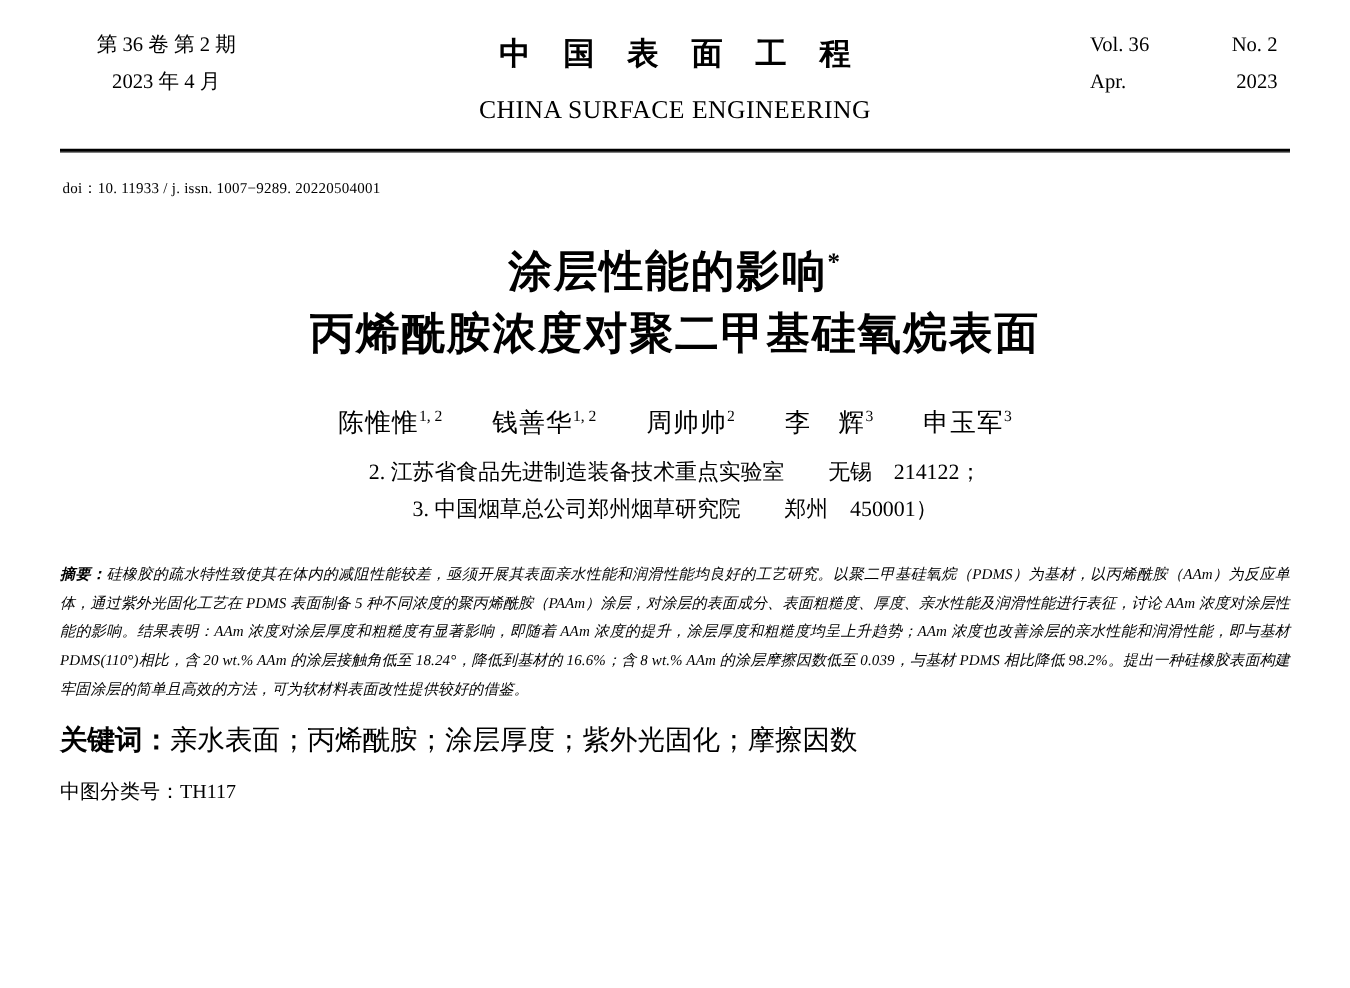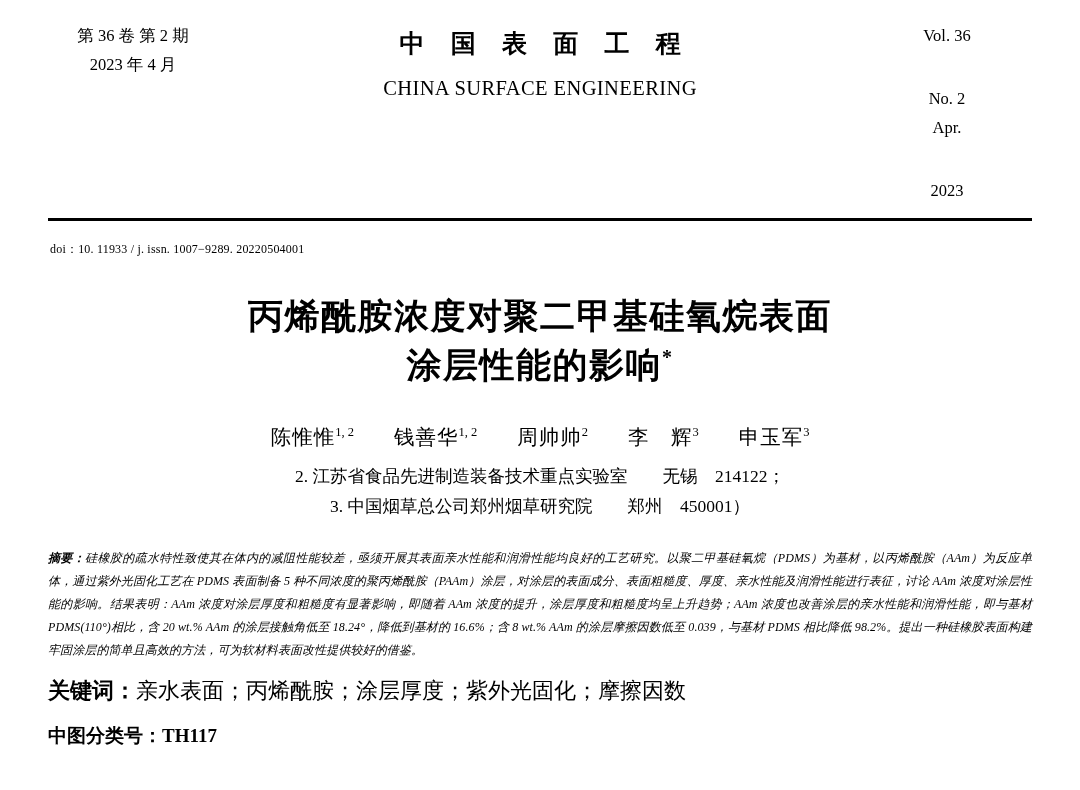--- a/index.html
+++ b/index.html
@@ -39,22 +39,21 @@
     text-align: center;
     min-width: 150px;
   }
   .mast-right {
     text-align: center;
     min-width: 150px;
   }
   .mast-right .row {
     display: flex;
     justify-content: space-between;
-    gap: 34px;
-    flex-direction: column;
+    gap: 22px;
   }
   .mast-center {
     text-align: center;
     flex: 1;
   }
   .journal-cn {
     font-size: 25px;
     font-weight: bold;
     letter-spacing: 10px;
     font-family: "Liberation Serif", "DejaVu Serif", serif;
@@ -142,23 +141,22 @@
 
   .keywords {
     margin-top: 8px;
     font-size: 22px;
     line-height: 1.9;
   }
   .keywords b { font-weight: bold; }
 
   .clc {
     margin-top: 6px;
-    font-size: 19px;
+    font-size: 16px;
     line-height: 1.9;
-    font-weight: bold;
   }
 </style>
 </head>
 <body>
 
 <div class="page">
 
   <div class="masthead">
     <div class="mast-col mast-left">
       <div>第 36 卷 第 2 期</div>
@@ -178,24 +176,24 @@
         <span>2023</span>
       </div>
     </div>
   </div>
 
   <div class="rule-double"></div>
 
   <div class="doi">doi：10. 11933 / j. issn. 1007−9289. 20220504001</div>
 
   <div class="title">
-    <div>丙烯酰胺浓度对聚二甲基硅氧烷表面</div>
     <div>
       <span>涂层性能的影响</span><sup>*</sup>
     </div>
+    <div>丙烯酰胺浓度对聚二甲基硅氧烷表面</div>
   </div>
 
   <div class="authors">
     <span class="au"><span>陈惟惟</span><sup>1, 2</sup></span><span class="author-gap"></span><span class="au"><span>钱善华</span><sup>1, 2</sup></span><span class="author-gap"></span><span class="au"><span>周帅帅</span><sup>2</sup></span><span class="author-gap"></span><span class="au"><span>李　辉</span><sup>3</sup></span><span class="author-gap"></span><span class="au"><span>申玉军</span><sup>3</sup></span>
   </div>
 
   <div class="affils">
     <div>2. 江苏省食品先进制造装备技术重点实验室　　无锡　214122；</div>
     <div>3. 中国烟草总公司郑州烟草研究院　　郑州　450001）</div>
   </div>

